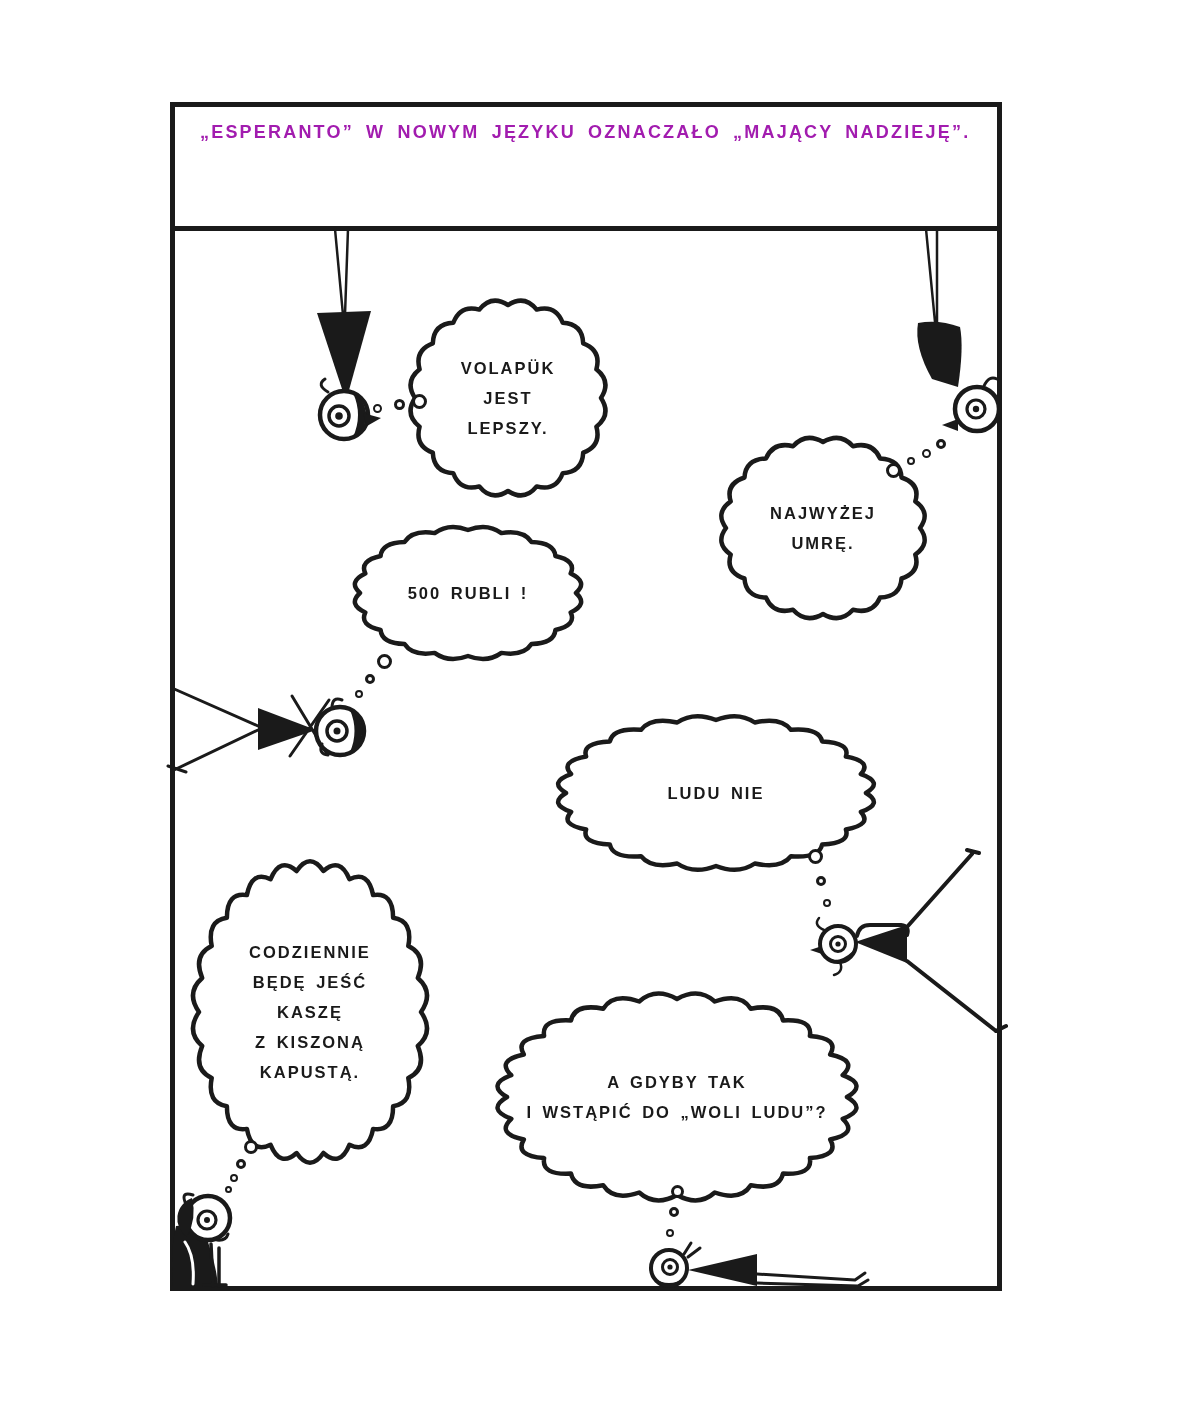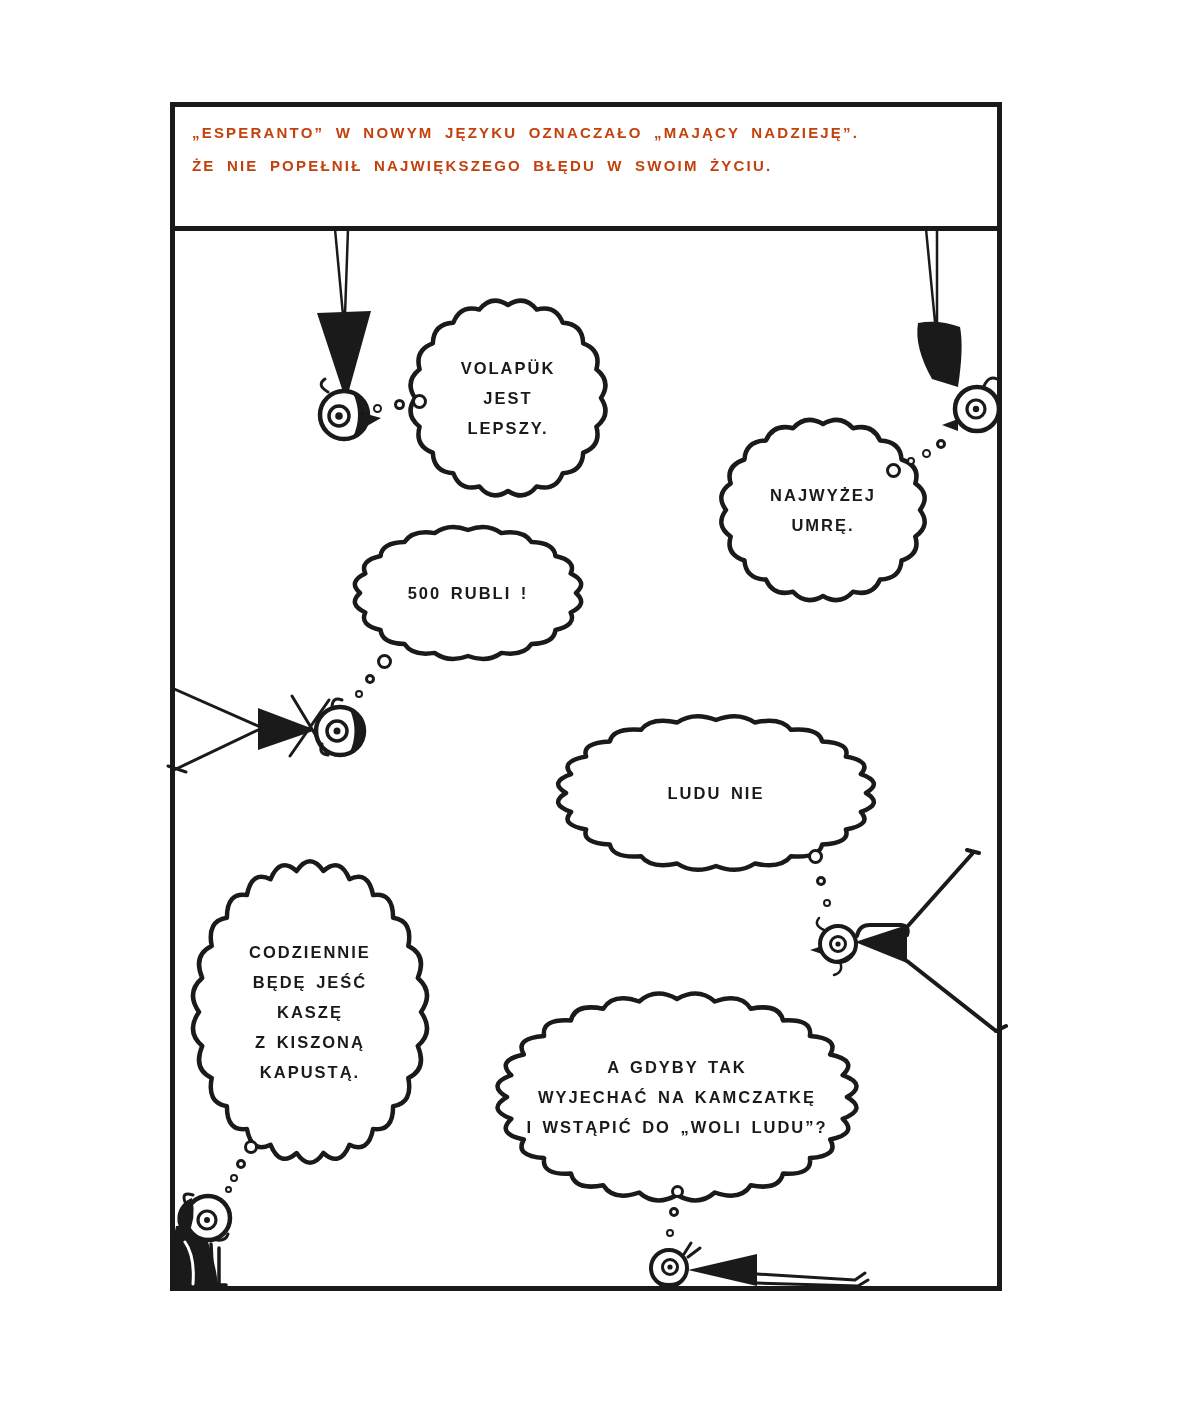--- a/index.html
+++ b/index.html
@@ -13,23 +13,23 @@
   
   .frame{
     position:absolute;left:170px;top:102px;width:832px;height:1189px;
     border:5px solid #1a1a1a;box-sizing:border-box;background:#ffffff;
   }
   .divider{
     position:absolute;left:175px;top:226px;width:822px;height:5px;
     background:#1a1a1a;
   }
   .caption{
-    position:absolute;left:192px;top:116px;width:780px;
-    font-size:15px;font-weight:bold;line-height:33px;
-    letter-spacing:2.2px;word-spacing:5px;color:#c2410c;
+    position:absolute;left:200px;top:116px;width:780px;
+    font-size:18px;font-weight:bold;line-height:33px;
+    letter-spacing:2.2px;word-spacing:5px;color:#a21caf;
   }
   .bubble{position:absolute;}
   .bubble svg{position:absolute;left:0;top:0;overflow:visible;}
   .bubble .txt{
     position:absolute;left:0;top:0;right:0;bottom:0;
     display:flex;flex-direction:column;align-items:center;justify-content:center;
     font-size:16.5px;font-weight:bold;line-height:30px;
     letter-spacing:2px;word-spacing:3px;text-align:center;color:#1a1a1a;
   }
   .dot{
@@ -39,21 +39,20 @@
   .figure svg{overflow:visible;display:block;}
 </style>
 </head>
 <body>
 
 <div class="frame"></div>
 <div class="divider"></div>
 
 <div class="caption">
   <div>„ESPERANTO” W NOWYM JĘZYKU OZNACZAŁO „MAJĄCY NADZIEJĘ”.</div>
-  <div>ŻE NIE POPEŁNIŁ NAJWIĘKSZEGO BŁĘDU W SWOIM ŻYCIU.</div>
 </div>
 
 <div class="figure abs" style="left:295px;top:229px;width:110px;height:215px">
   <svg width="110" height="215" viewBox="0 0 110 215" fill="none" stroke="#1a1a1a" stroke-linecap="round">
     <path d="M40 0 L48 86 M53 0 L50 86" stroke-width="2.5"></path>
     <path d="M22 84 L76 82 L51 172 Z" fill="#1a1a1a" stroke="none"></path>
     <circle cx="49" cy="186" r="24" fill="#ffffff" stroke-width="4.5"></circle>
     <path d="M58 164 A25 25 0 0 1 58 208 Q68 186 58 164 Z" fill="#1a1a1a" stroke="none"></path>
     <path d="M68 184 l18 5 l-14 8 z" fill="#1a1a1a" stroke="none"></path>
     <circle cx="44" cy="187" r="10" fill="#ffffff" stroke-width="3.5"></circle>
@@ -133,21 +132,21 @@
   <svg class="cloud" width="204" height="204">
       <path fill="#ffffff" stroke="#1a1a1a" stroke-width="4.5" stroke-linejoin="round" d="M 195.0 102.0 Q 205.8 118.4 190.4 130.7 Q 195.6 149.7 177.2 156.7 Q 176.3 176.3 156.7 177.2 Q 149.7 195.6 130.7 190.4 Q 118.4 205.8 102.0 195.0 Q 85.6 205.8 73.3 190.4 Q 54.3 195.6 47.3 177.2 Q 27.7 176.3 26.8 156.7 Q 8.4 149.7 13.6 130.7 Q -1.8 118.4 9.0 102.0 Q -1.8 85.6 13.6 73.3 Q 8.4 54.3 26.8 47.3 Q 27.7 27.7 47.3 26.8 Q 54.3 8.4 73.3 13.6 Q 85.6 -1.8 102.0 9.0 Q 118.4 -1.8 130.7 13.6 Q 149.7 8.4 156.7 26.8 Q 176.3 27.7 177.2 47.3 Q 195.6 54.3 190.4 73.3 Q 205.8 85.6 195.0 102.0 Z"></path>
     </svg>
   <div class="txt">
     <div>VOLAPÜK</div>
     <div>JEST</div>
     <div>LEPSZY.</div>
   </div>
 </div>
 
-<div class="bubble" style="left:717px;top:415px;width:212px;height:190px">
+<div class="bubble" style="left:717px;top:433px;width:212px;height:190px">
   <svg class="cloud" width="212" height="190">
       <path fill="#ffffff" stroke="#1a1a1a" stroke-width="4.5" stroke-linejoin="round" d="M 203.0 95.0 Q 214.3 110.2 198.3 121.6 Q 203.7 139.1 184.5 145.5 Q 183.5 163.7 163.0 164.6 Q 155.8 181.6 136.0 176.8 Q 123.1 191.0 106.0 181.0 Q 88.9 191.0 76.0 176.8 Q 56.2 181.6 49.0 164.6 Q 28.5 163.7 27.5 145.5 Q 8.3 139.1 13.7 121.6 Q -2.3 110.2 9.0 95.0 Q -2.3 79.8 13.7 68.4 Q 8.3 50.9 27.5 44.5 Q 28.5 26.3 49.0 25.4 Q 56.2 8.4 76.0 13.2 Q 88.9 -1.0 106.0 9.0 Q 123.1 -1.0 136.0 13.2 Q 155.8 8.4 163.0 25.4 Q 183.5 26.3 184.5 44.5 Q 203.7 50.9 198.3 68.4 Q 214.3 79.8 203.0 95.0 Z"></path>
     </svg>
   <div class="txt">
     <div>NAJWYŻEJ</div>
     <div>UMRĘ.</div>
   </div>
 </div>
 
 <div class="bubble" style="left:351px;top:521px;width:234px;height:144px">
@@ -180,21 +179,20 @@
     <div>KAPUSTĄ.</div>
   </div>
 </div>
 
 <div class="bubble" style="left:498px;top:990px;width:358px;height:214px">
   <svg class="cloud" width="358" height="214">
       <path fill="#ffffff" stroke="#1a1a1a" stroke-width="4.5" stroke-linejoin="round" d="M 349.0 107.0 Q 369.9 119.4 344.7 128.8 Q 360.3 143.6 332.2 149.5 Q 341.7 165.9 311.9 168.1 Q 314.8 185.3 285.0 183.6 Q 281.2 200.8 252.8 195.3 Q 242.4 211.5 216.8 202.5 Q 200.5 217.0 179.0 205.0 Q 157.5 217.0 141.2 202.5 Q 115.6 211.5 105.2 195.3 Q 76.8 200.8 73.0 183.6 Q 43.2 185.3 46.1 168.1 Q 16.3 165.9 25.8 149.5 Q -2.3 143.6 13.3 128.8 Q -11.9 119.4 9.0 107.0 Q -11.9 94.6 13.3 85.2 Q -2.3 70.4 25.8 64.5 Q 16.3 48.1 46.1 45.9 Q 43.2 28.7 73.0 30.4 Q 76.8 13.2 105.2 18.7 Q 115.6 2.5 141.2 11.5 Q 157.5 -3.0 179.0 9.0 Q 200.5 -3.0 216.8 11.5 Q 242.4 2.5 252.8 18.7 Q 281.2 13.2 285.0 30.4 Q 314.8 28.7 311.9 45.9 Q 341.7 48.1 332.2 64.5 Q 360.3 70.4 344.7 85.2 Q 369.9 94.6 349.0 107.0 Z"></path>
     </svg>
   <div class="txt">
     <div>A GDYBY TAK</div>
-    <div>WYJECHAĆ NA KAMCZATKĘ</div>
     <div>I WSTĄPIĆ DO „WOLI LUDU”?</div>
   </div>
 </div>
 
 <div>
   <div class="dot" style="left:373px;top:404px;width:9px;height:9px;border-width:2.5px"></div>
   <div class="dot" style="left:394px;top:399px;width:11px;height:11px"></div>
   <div class="dot" style="left:412px;top:394px;width:15px;height:15px"></div>
 </div>
 <div>

